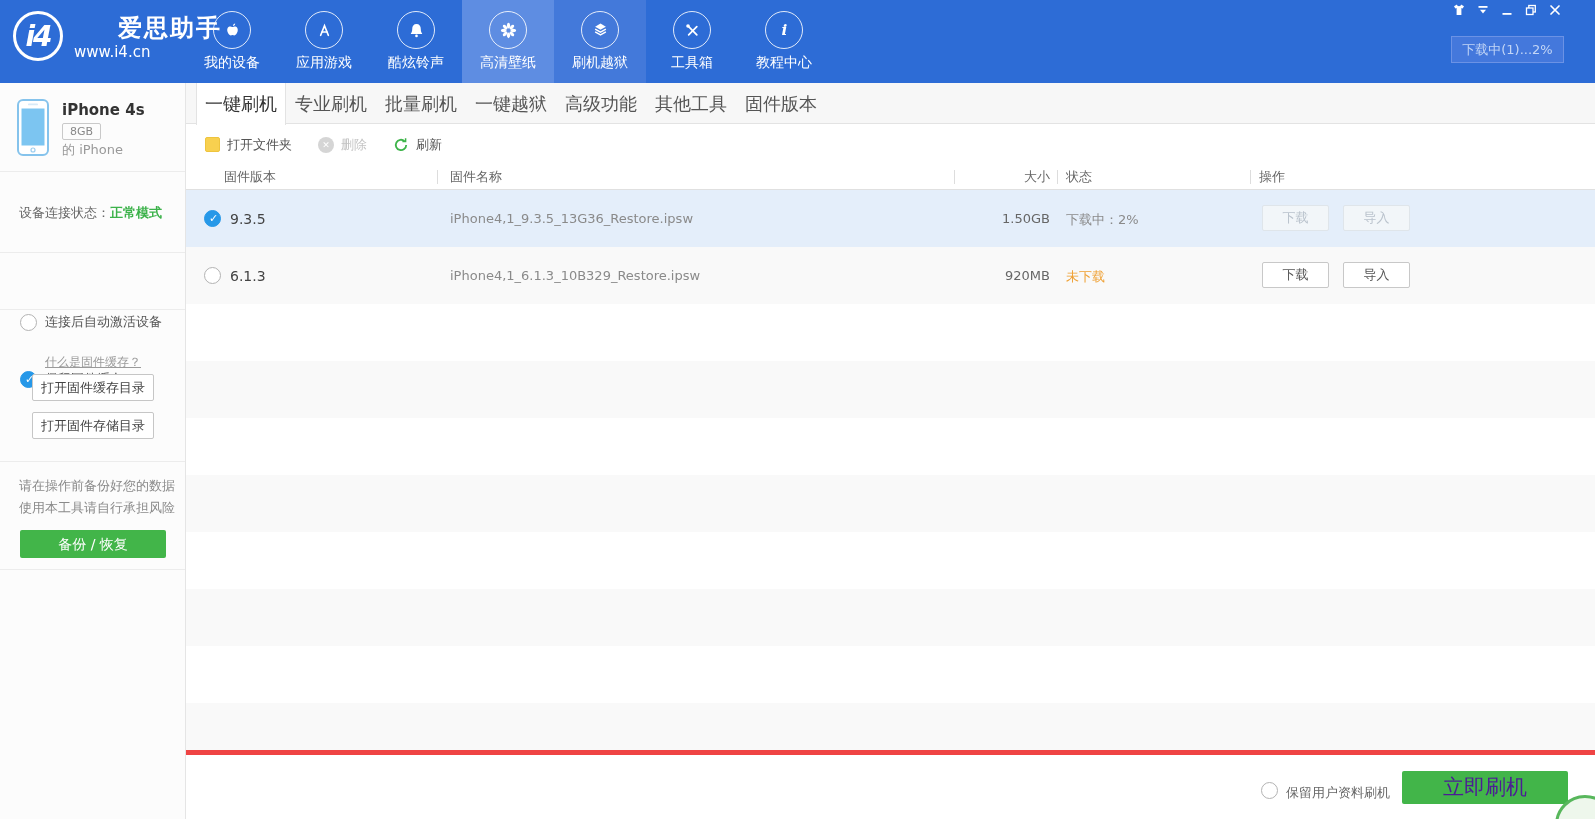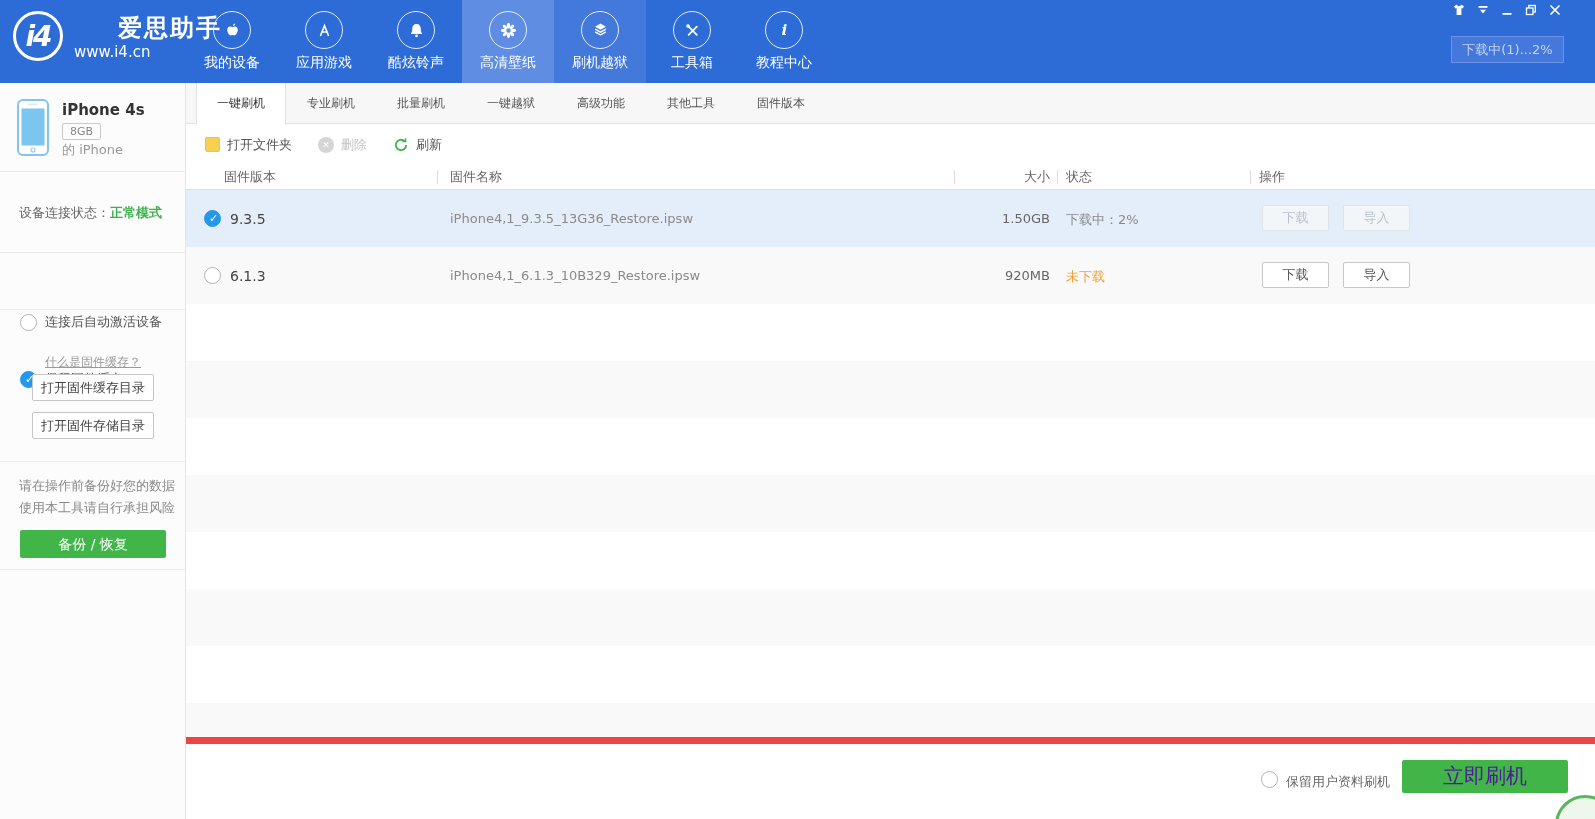--- a/index.html
+++ b/index.html
@@ -52,21 +52,21 @@
   .sb-btn.b1 { top:64px; }
   .sb-btn.b2 { top:102px; }
   .sec-warn { height:108px; }
   .warn-l1 { position:absolute; left:19px; top:15px; font-size:13px; color:#8a8a8a; }
   .warn-l2 { position:absolute; left:19px; top:37px; font-size:13px; color:#8a8a8a; }
   .backup-btn { position:absolute; left:20px; top:68px; width:146px; height:28px; background:#42b549; border:none; border-radius:2px; color:#fff; font-size:14px; text-align:center; line-height:28px; cursor:pointer; }
 
   
   .main { position:absolute; left:186px; top:83px; right:0; bottom:0; background:#fff; }
   .tabs { position:absolute; left:0; top:0; right:0; height:41px; background:#f7f7f7; border-bottom:1px solid #e3e3e3; display:flex; padding-left:10px; }
-  .tab { width:90px; text-align:center; line-height:41px; font-size:12px; color:#555; cursor:pointer; }
+  .tab { width:90px; text-align:center; line-height:41px; font-size:18px; color:#555; cursor:pointer; }
   .tab.active { background:#fff; border-left:1px solid #e3e3e3; border-right:1px solid #e3e3e3; color:#333; height:42px; }
 
   .toolbar { position:absolute; left:0; top:42px; height:39px; display:flex; align-items:center; padding-left:19px; }
   .tbtn { display:flex; align-items:center; gap:7px; font-size:13px; color:#555; cursor:pointer; }
   .tbtn + .tbtn { margin-left:26px; }
   .folder-ico { width:15px; height:15px; background:#f8d04f; border:1px solid #eec43e; border-radius:2px; }
   .del-ico { width:16px; height:16px; border-radius:50%; background:#d5d5d5; color:#fff; font-size:9px; line-height:16px; text-align:center; }
   .tbtn.disabled { color:#c3c3c3; cursor:default; }
 
   .thead { position:absolute; left:0; top:81px; right:0; height:26px; border-bottom:1px solid #e0e0e0; font-size:13px; color:#666; }
@@ -89,21 +89,21 @@
   .c-status { position:absolute; left:880px; top:21px; color:#8a8a8a; }
   .c-status.orange { color:#efa033; }
   .abtn { position:absolute; top:15px; width:67px; height:26px; border-radius:2px; font-size:13px; text-align:center; line-height:24px; cursor:pointer; background:#fff; border:1px solid #c8c8c8; color:#555; }
   .abtn.a1 { left:1076px; }
   .abtn.a2 { left:1157px; }
   .abtn.disabled { background:#f2f6f9; border-color:#dfe5ea; color:#b9c2cc; cursor:default; }
 
   .stripes { position:absolute; left:0; top:221px; right:0; height:446px;
     background:repeating-linear-gradient(180deg,#fff 0 57px,#f9f9f9 57px 114px); }
 
-  .bottombar { position:absolute; left:0; bottom:0; right:0; height:82px; background:#fff; border-top:7px solid #ef4444; }
+  .bottombar { position:absolute; left:0; bottom:0; right:0; height:69px; background:#fff; border-top:5px solid #ef4444; }
   .bottombar .radio { position:absolute; left:1075px; top:27px; }
   .keep-label { position:absolute; left:1100px; top:29px; font-size:13px; color:#666; }
   .flash-btn { position:absolute; left:1216px; top:16px; width:166px; height:33px; background:#42b549; border:none; border-radius:2px; color:#4c1d95; font-size:21px; line-height:33px; text-align:center; cursor:pointer; }
   .fab { position:absolute; right:-20px; bottom:-36px; width:60px; height:60px; border-radius:50%; border:3px solid #58b75c; background:#eef7ec; }
 </style>
 </head>
 <body>
 
 <div class="app">
 

